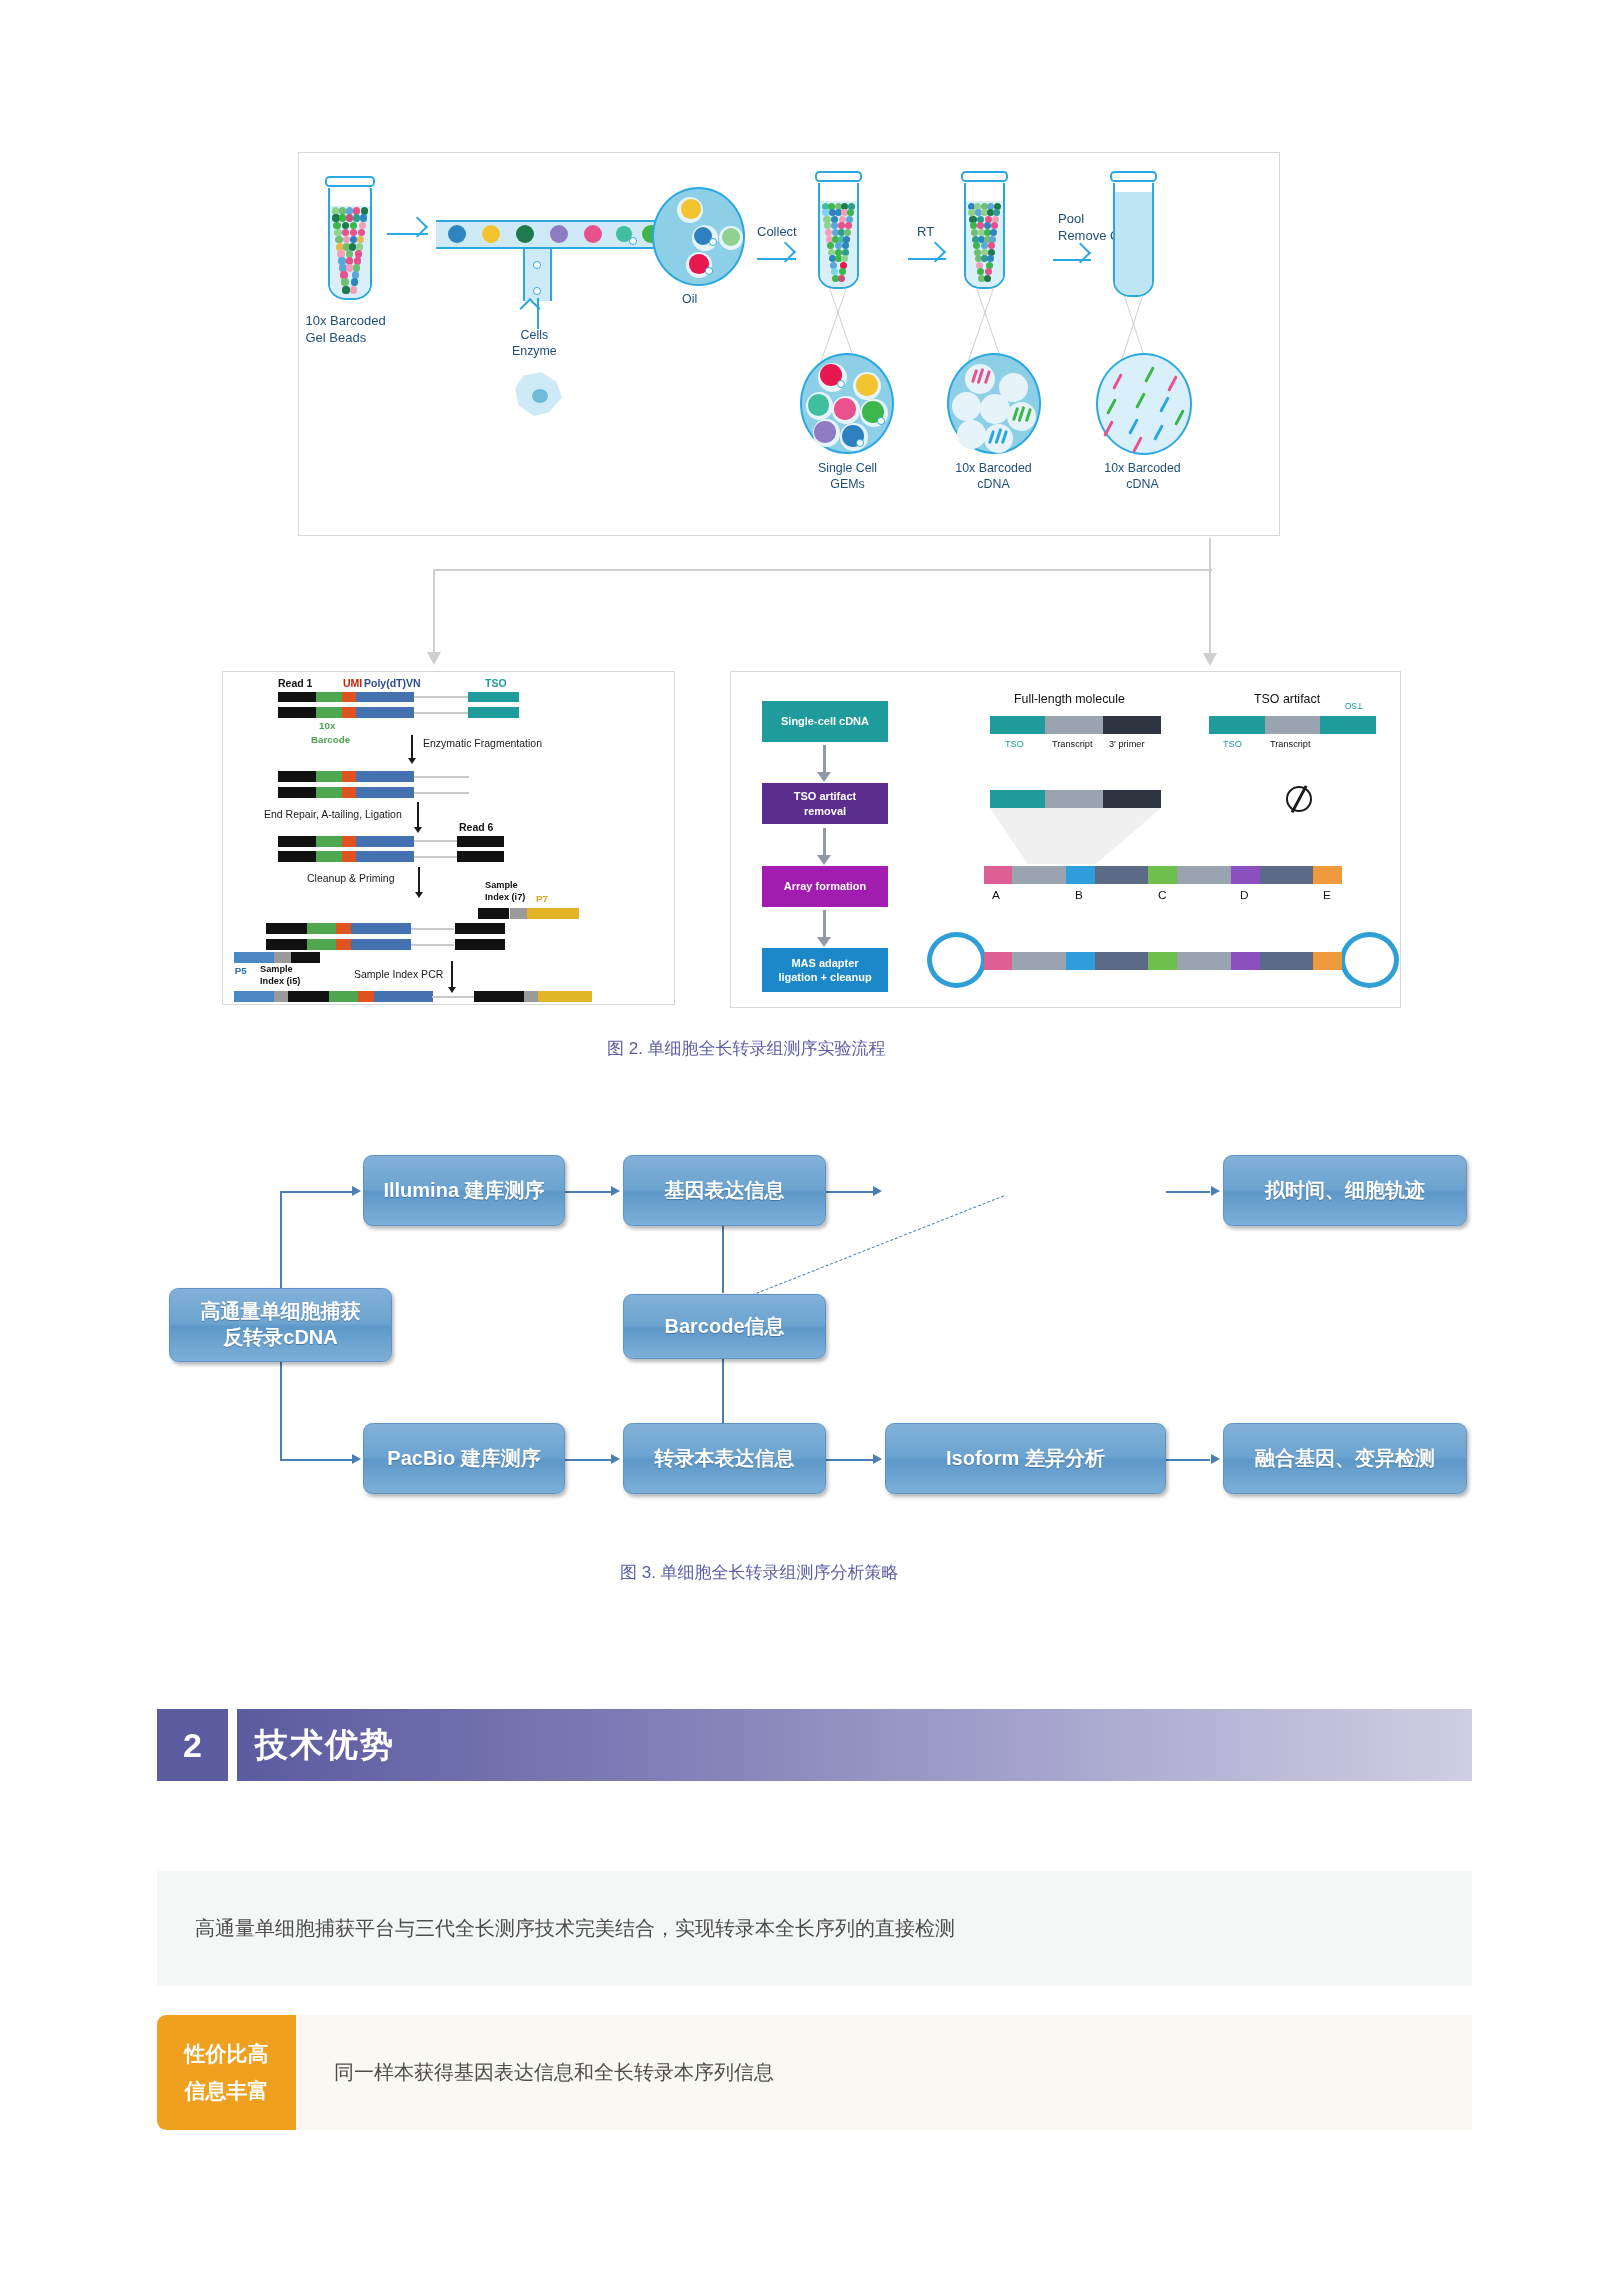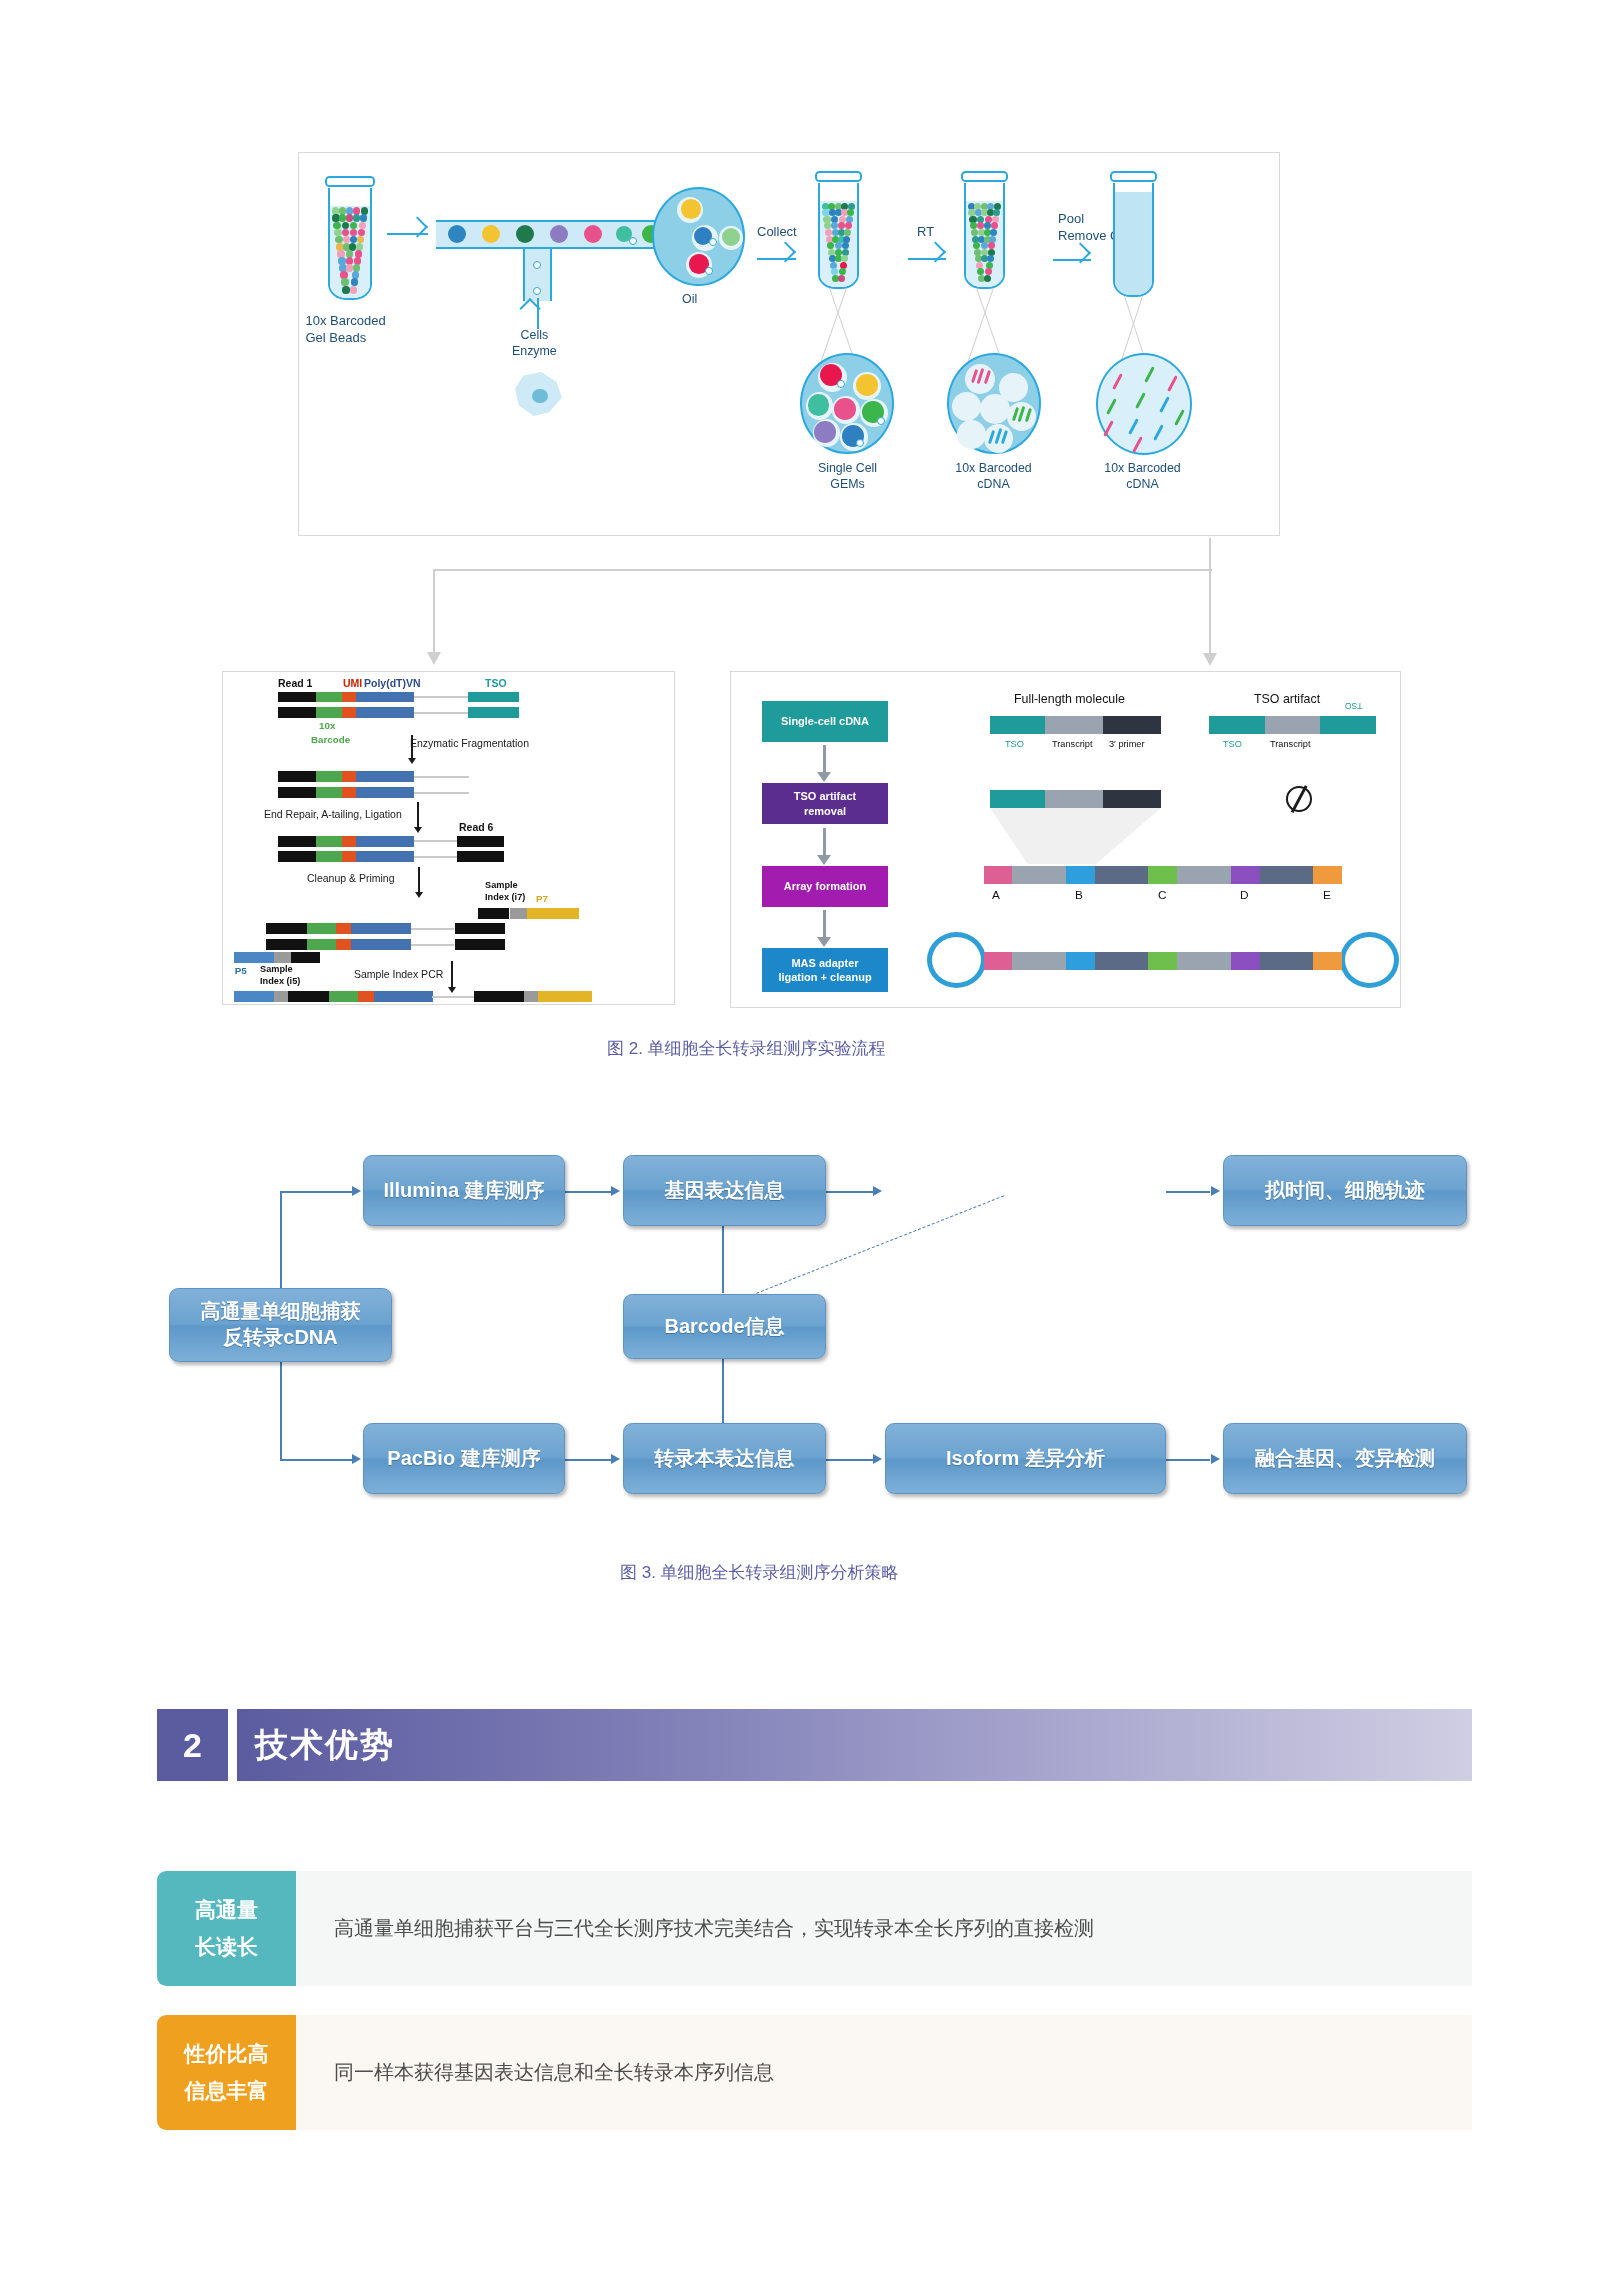--- a/index.html
+++ b/index.html
@@ -405,21 +405,21 @@
     <div class="seg" style="left:93px;top:35px;width:26px;background:#4EA64E;"></div>
     <div class="seg" style="left:119px;top:35px;width:14.4px;background:#E0521F;"></div>
     <div class="seg" style="left:133px;top:35px;width:58px;background:#4472B0;"></div>
     <div class="thinline" style="left:191px;top:40px;width:54px;"></div>
     <div class="seg" style="left:245px;top:35px;width:51px;background:#1F9B9B;"></div>
 
     <div class="tag" style="left:96px;top:48px;font-size:9.8px;color:#4EA64E;">10x</div>
     <div class="tag" style="left:88px;top:62px;font-size:9.8px;color:#4EA64E;">Barcode</div>
 
     <div class="dn-arrow" style="left:188px;top:63px;height:23.6px;"></div>
-    <div class="stepTxt" style="left:187px;top:65px;font-size:10.5px;">Enzymatic Fragmentation</div>
+    <div class="stepTxt" style="left:200px;top:65px;font-size:10.5px;">Enzymatic Fragmentation</div>
 
     <div class="seg" style="left:55px;top:99px;width:38px;background:#111;"></div>
     <div class="seg" style="left:93px;top:99px;width:26px;background:#4EA64E;"></div>
     <div class="seg" style="left:119px;top:99px;width:14.4px;background:#E0521F;"></div>
     <div class="seg" style="left:133px;top:99px;width:58px;background:#4472B0;"></div>
     <div class="thinline" style="left:191px;top:104px;width:55px;"></div>
     <div class="seg" style="left:55px;top:115px;width:38px;background:#111;"></div>
     <div class="seg" style="left:93px;top:115px;width:26px;background:#4EA64E;"></div>
     <div class="seg" style="left:119px;top:115px;width:14.4px;background:#E0521F;"></div>
     <div class="seg" style="left:133px;top:115px;width:58px;background:#4472B0;"></div>
@@ -592,24 +592,20 @@
   <div class="cap-fig" style="left:620px;top:1561px;">图 3. 单细胞全长转录组测序分析策略</div>
 
   <div id="sec2">
     <div class="sec-bar"></div>
     <div class="sec-num">2</div>
     <div class="sec-div"></div>
     <div class="sec-title">技术优势</div>
   </div>
 
   <div class="advRow" style="left:157px;top:1871px;width:1315px;height:115px;">
-    <div class="advTag" style="background:#55B8BE;">
-      <span>高通量</span>
-      <span>长读长</span>
-    </div>
     <div class="advBody" style="background:#F5F6F6;">高通量单细胞捕获平台与三代全长测序技术完美结合，实现转录本全长序列的直接检测</div>
   </div>
 
   <div class="advRow" style="left:157px;top:2015px;width:1315px;height:115px;">
     <div class="advTag" style="background:#EFA01E;">
       <span>性价比高</span>
       <span>信息丰富</span>
     </div>
     <div class="advBody" style="background:#FBF8F3;">同一样本获得基因表达信息和全长转录本序列信息</div>
   </div>

